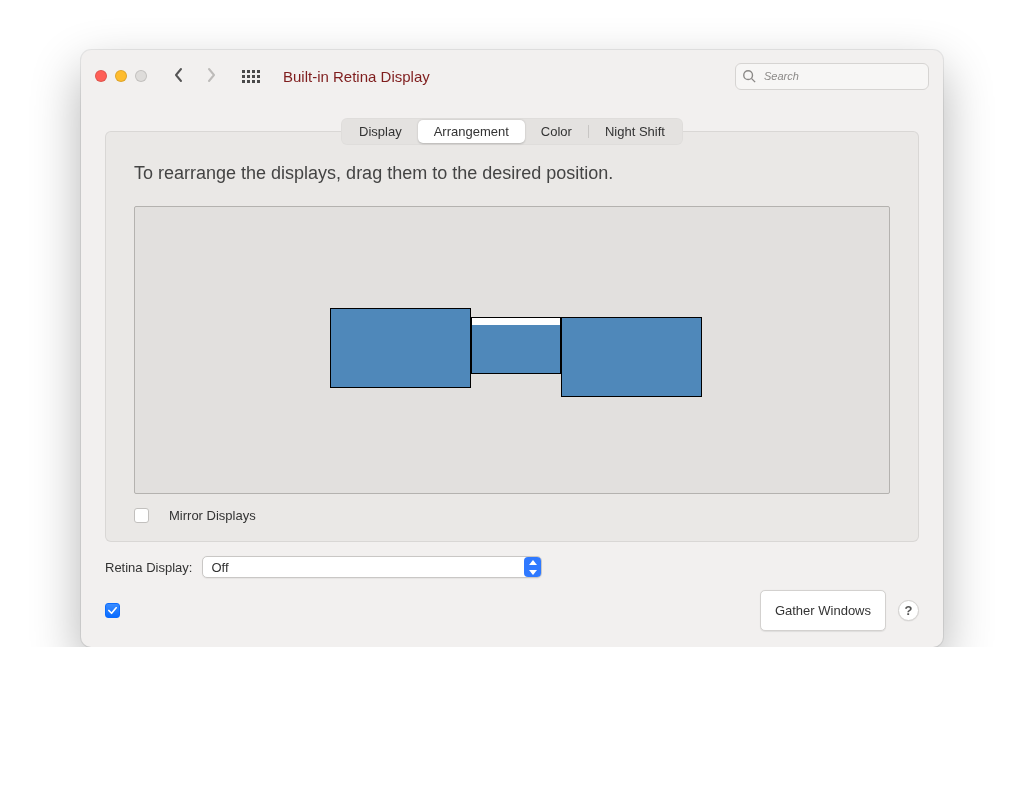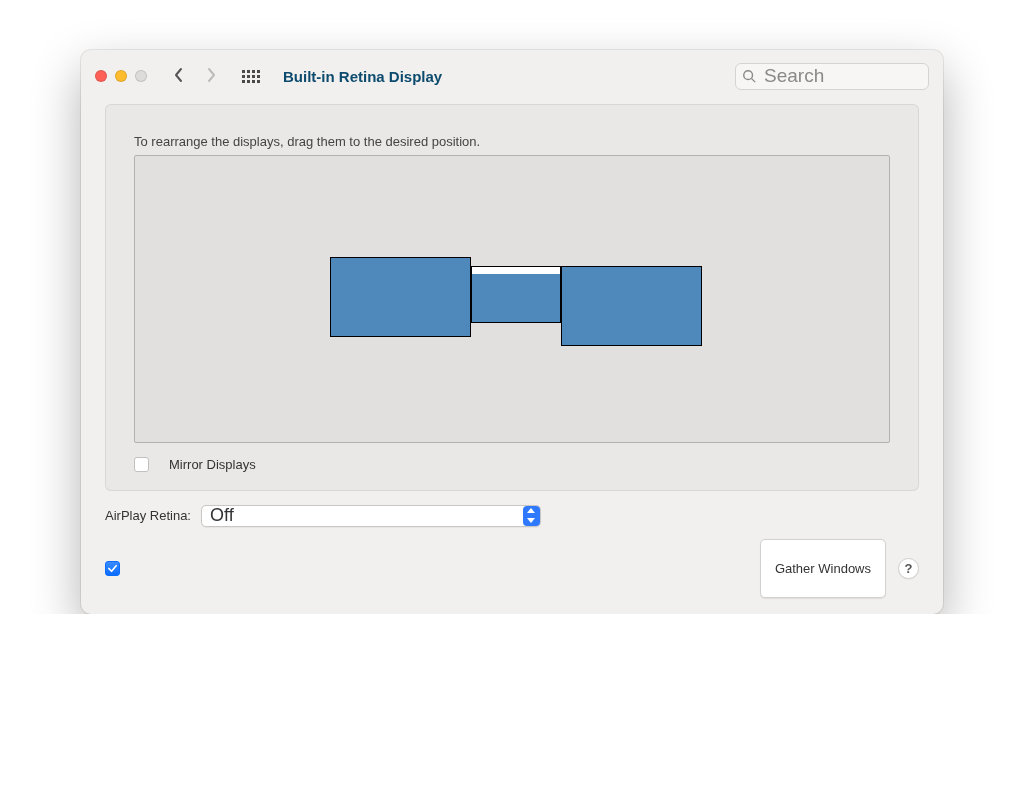--- a/index.html
+++ b/index.html
@@ -44,37 +44,38 @@
     .apps-btn {
       width: 28px; height: 28px;
       display: flex; align-items: center; justify-content: center;
       margin-left: 6px; margin-right: 6px;
     }
     .apps-grid {
       display: grid; grid-template-columns: repeat(4, 3px); grid-template-rows: repeat(3, 3px);
       gap: 2px;
     }
     .apps-grid span { width: 3px; height: 3px; background: #4a4a4a; }
-    .title { font-size: 15px; font-weight: 700; color: #0c4a6e; margin-left: 4px;}
+    .title { font-size: 15px; font-weight: 400; color: #7f1d1d; margin-left: 4px;}
     .spacer { flex: 1; }
     .search {
       position: relative;
       width: 194px;
       height: 27px;
     }
     .search input {
       width: 100%; height: 100%;
       border: 1px solid #d6d4d2;
       border-radius: 6px;
       background: #fff;
       padding-left: 28px;
-      font-size: 19px;
+      font-size: 11px;
       color: #14532d;
       outline: none;
       background: rgba(255,255,255,0.4);
+      font-style: italic;
     }
     .search input::placeholder { color: #8b8987; }
     .search-icon {
       position: absolute; left: 7px; top: 50%; transform: translateY(-50%);
       width: 14px; height: 14px;
     }
     .search-icon svg { width: 14px; height: 14px; stroke: #8b8987; fill: none; stroke-width: 1.6; }
 
     
     .content { padding: 16px 24px 16px; }
@@ -107,21 +108,21 @@
       margin: 5px 0;
     }
 
     .panel {
       background: #eae8e6;
       border: 1px solid rgba(0,0,0,0.07);
       border-radius: 6px;
       margin-top: -14px;
       padding: 28px 28px 18px;
     }
-    .hint { font-size: 13px; color: #444; line-height: 1.45; margin-bottom: 3px; }
+    .hint { font-size: 18px; color: #444; line-height: 1.45; margin-bottom: 20px; }
 
     .arrange-area {
       background: #e2e0de;
       border: 1px solid #b4b2af;
       height: 288px;
       position: relative;
       border-radius: 2px;
     }
     .disp {
       position: absolute;
@@ -159,21 +160,21 @@
     .select-wrap {
       position: relative;
       width: 340px;
     }
     .mac-select {
       width: 100%; height: 22px;
       border: 1px solid #c9c7c5;
       border-radius: 5px;
       background: #fff;
       padding: 0 26px 0 8px;
-      font-size: 18px;
+      font-size: 13px;
       display: flex; align-items: center;
       box-shadow: 0 0.5px 1px rgba(0,0,0,0.05);
     }
     .stepper {
       position: absolute; right: 1px; top: 1px; bottom: 1px;
       width: 17px;
       background: #2f79ff;
       border-radius: 4px;
       display: flex; flex-direction: column;
     }
@@ -182,21 +183,21 @@
     }
     .stepper svg { width: 8px; height: 5px; fill: #fff; }
 
     .bottom-row {
       display: flex; align-items: center;
     }
     .mac-button {
       background: #fff;
       border: 1px solid #d3d1cf;
       border-radius: 5px;
-      padding: 21px 14px;
+      padding: 12px 14px;
       font-size: 13px;
       box-shadow: 0 0.5px 1px rgba(0,0,0,0.08);
       cursor: default;
     }
     .help-btn {
       width: 21px; height: 21px;
       border-radius: 50%;
       border: 1px solid #d3d1cf;
       background: #fff;
       box-shadow: 0 0.5px 1px rgba(0,0,0,0.08);
@@ -257,20 +258,29 @@
             <circle cx="7" cy="7" r="5"></circle>
             <line x1="11" y1="11" x2="15" y2="15"></line>
           </svg>
       </span>
       <input type="text" placeholder="Search" style="">
     </div>
   </div>
 
   <div class="content">
 
+    <div class="tabs">
+      <div class="tabs-control">
+        <div class="tab">Display</div>
+        <div class="tab active">Arrangement</div>
+        <div class="tab">Color</div>
+        <div class="tab-sep"></div>
+        <div class="tab">Night Shift</div>
+      </div>
+    </div>
 
     <div class="panel">
       <div class="hint">
         <div>To rearrange the displays, drag them to the desired position.</div>
       </div>
 
       <div class="arrange-area" id="arrange-area">
 
       <div class="disp" style="left: 195px; top: 101px; width: 141px; height: 80px;"></div>
           <div class="disp" style="left: 336px; top: 110px; width: 90px; height: 57px;">
@@ -280,21 +290,21 @@
         </div>
 
       <div class="mirror-row">
         <div class="mac-checkbox" id="mirror-cb"></div>
         <span>Mirror Displays</span>
       </div>
     </div>
 
     <div class="footer">
       <div class="row">
-        <span>AirPlay Retina:</span>
+        <span>Retina Display:</span>
         <div class="select-wrap">
           <div class="mac-select">
             <span>Off</span>
           </div>
           <div class="stepper">
             <div>
                 <svg viewBox="0 0 8 5">
                   <path d="M0 5 L4 0 L8 5 Z"></path>
                 </svg>
               </div>

